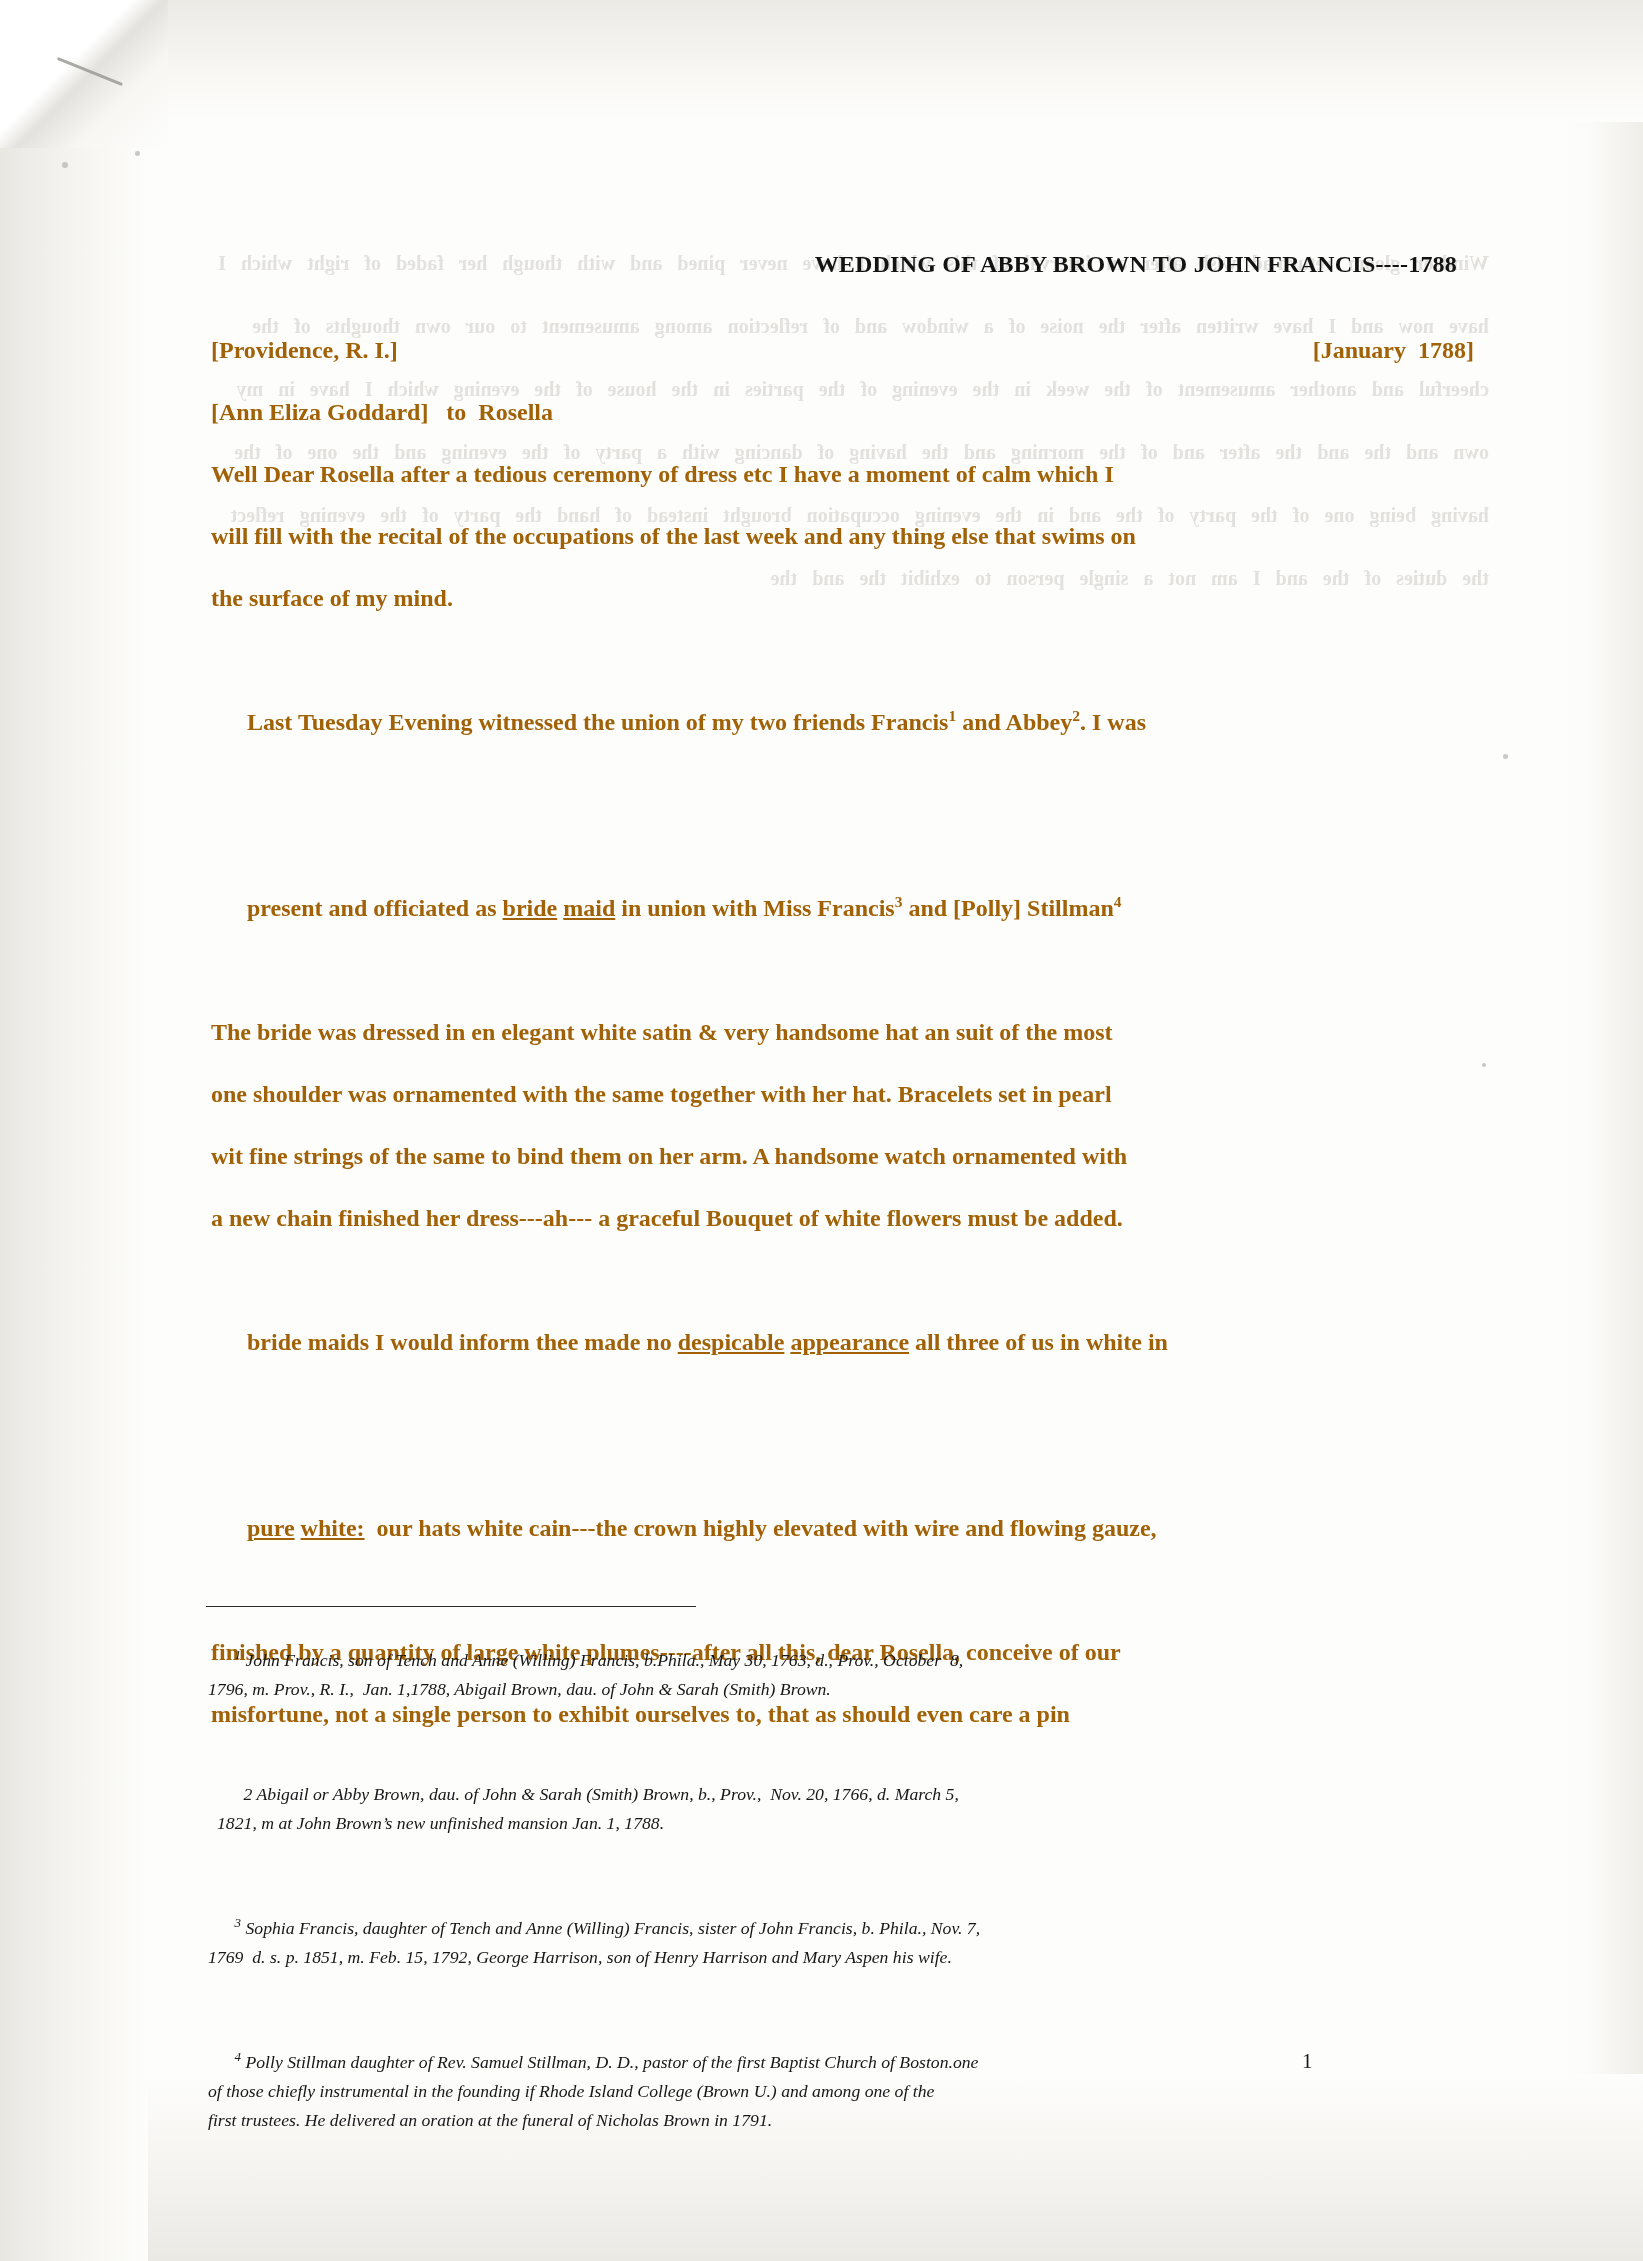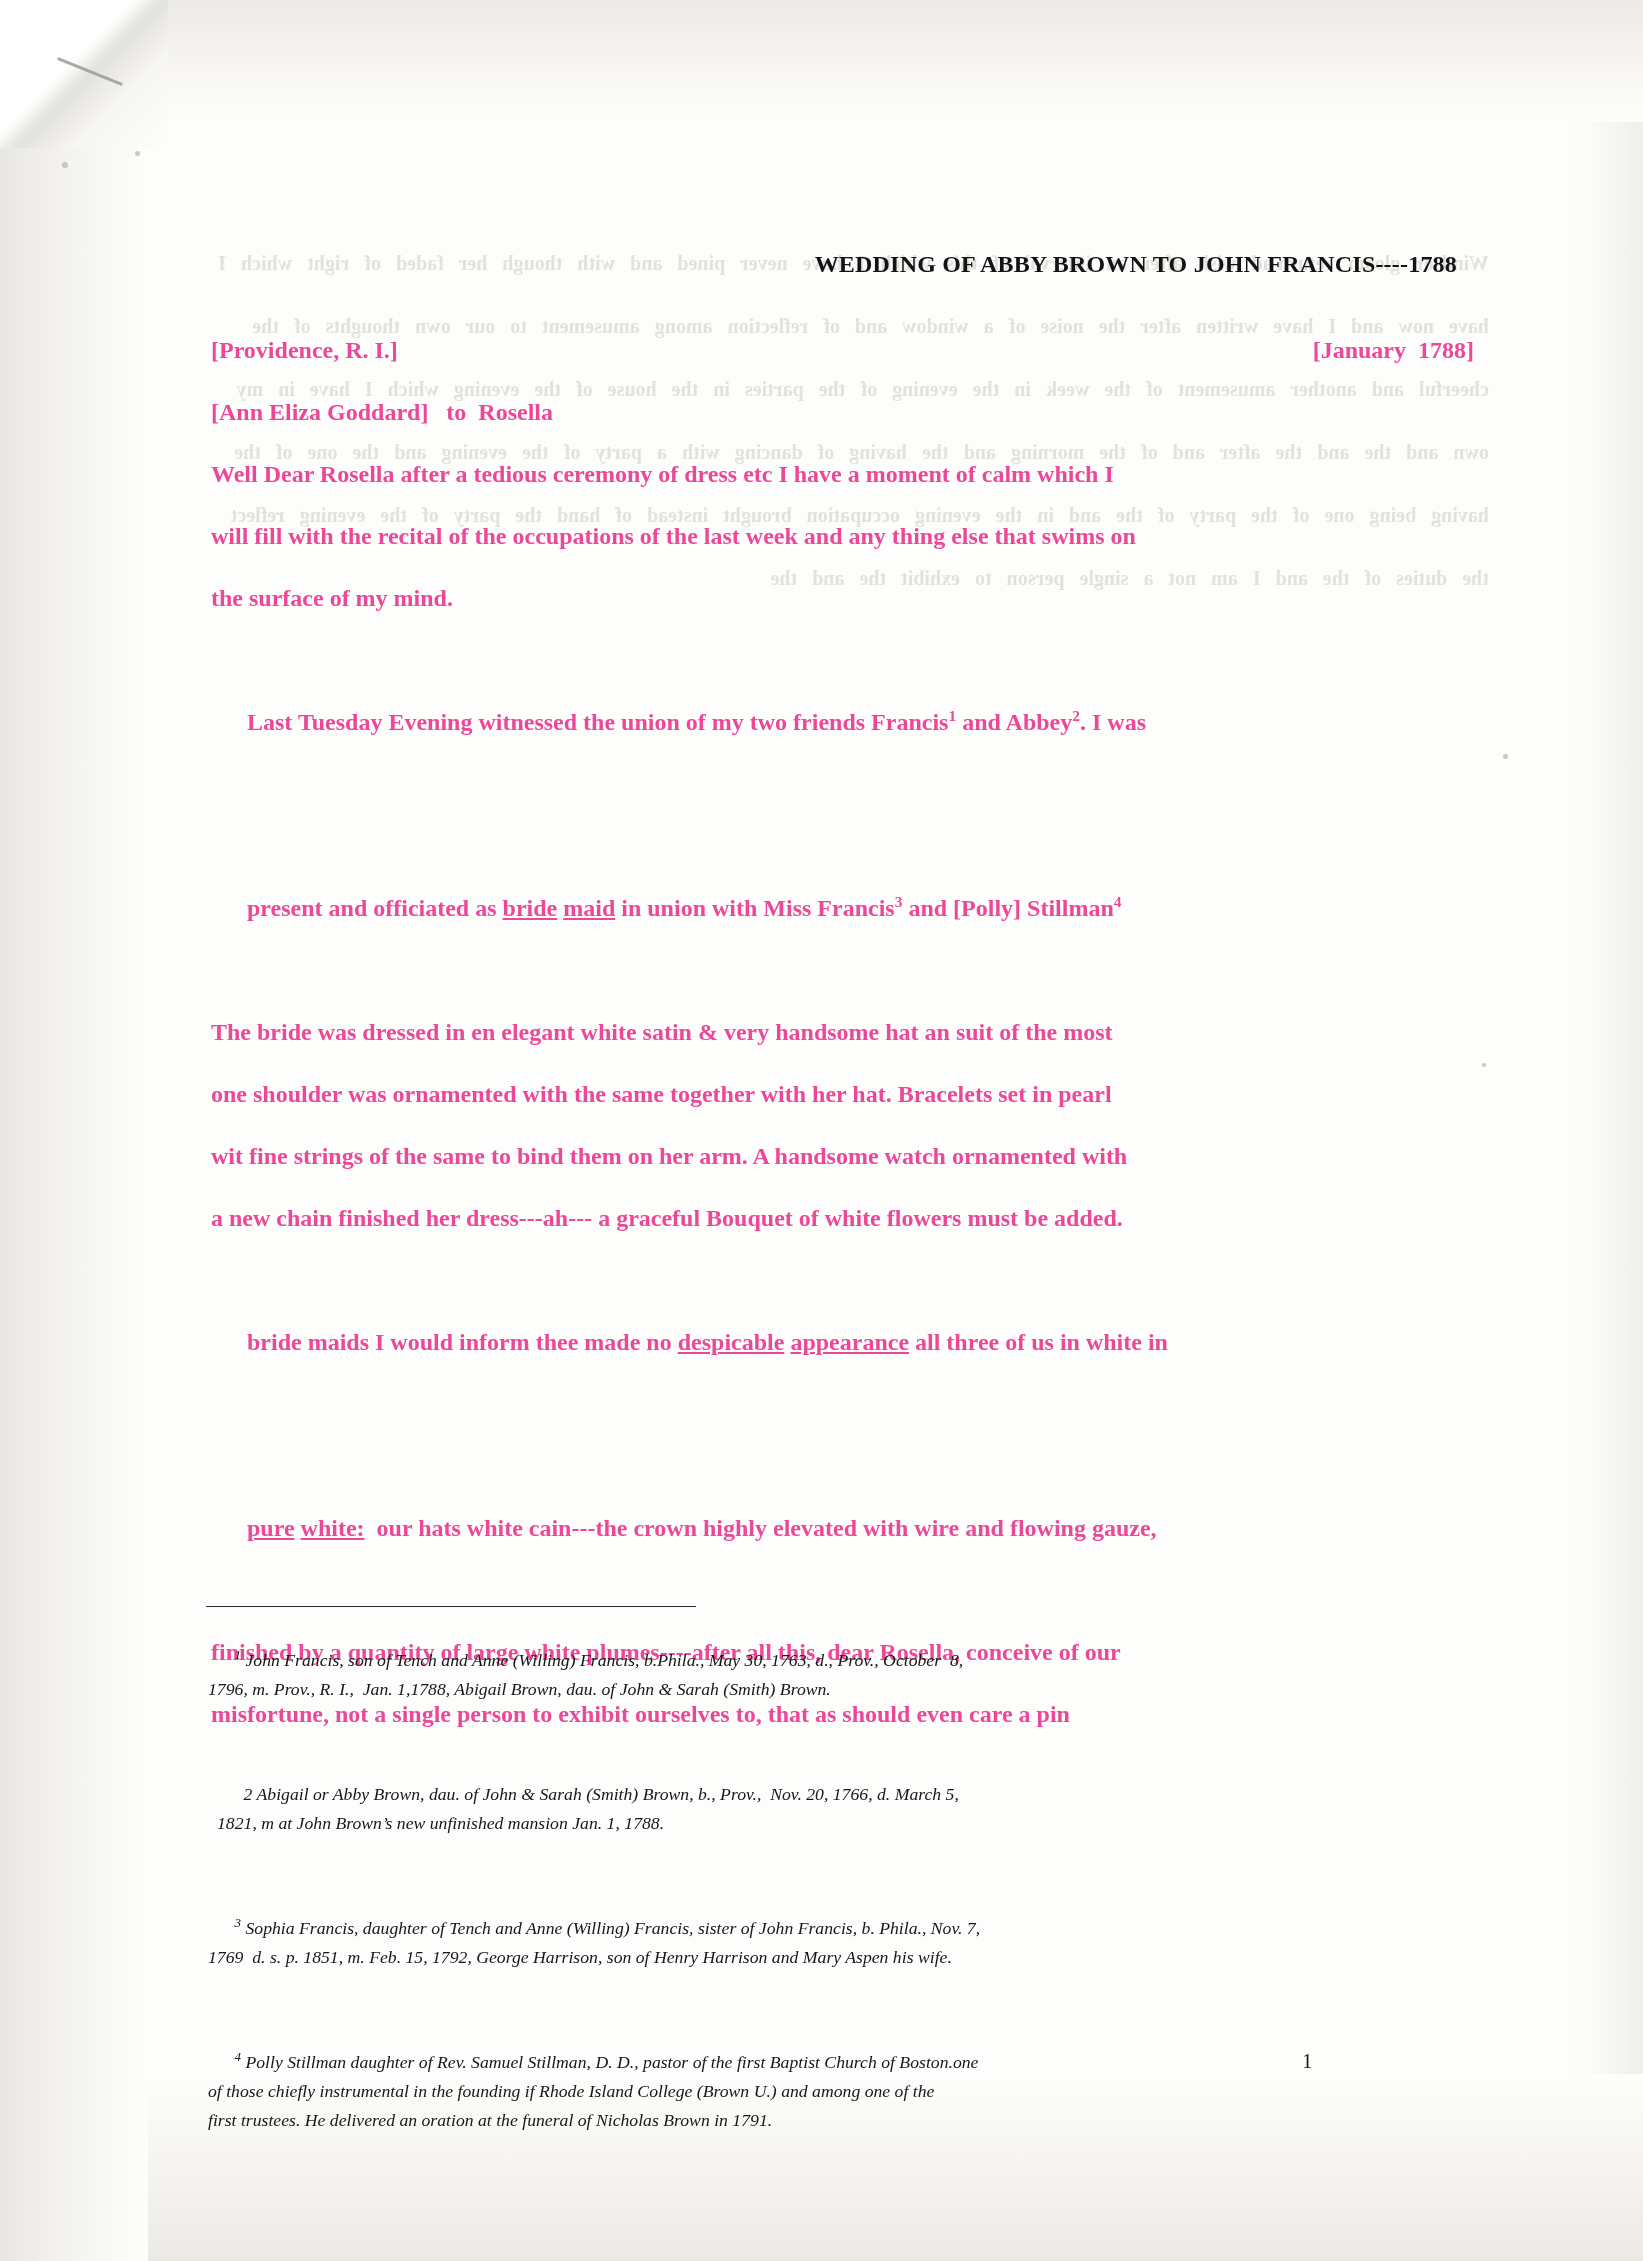--- a/index.html
+++ b/index.html
@@ -103,21 +103,21 @@
     letter-spacing: 0.2px;
     color: #131313;
   }
   .body-block {
     position: absolute;
     left: 211px;
     top: 319px;
     width: 1263px;
     font-size: 24px;
     font-weight: bold;
-    color: #ec4899;
+    color: #a16207;
     line-height: 62px;
   }
   .line {
     position: relative;
     white-space: pre-wrap;
   }
   .line.spread {
     display: flex;
     justify-content: space-between;
   }

